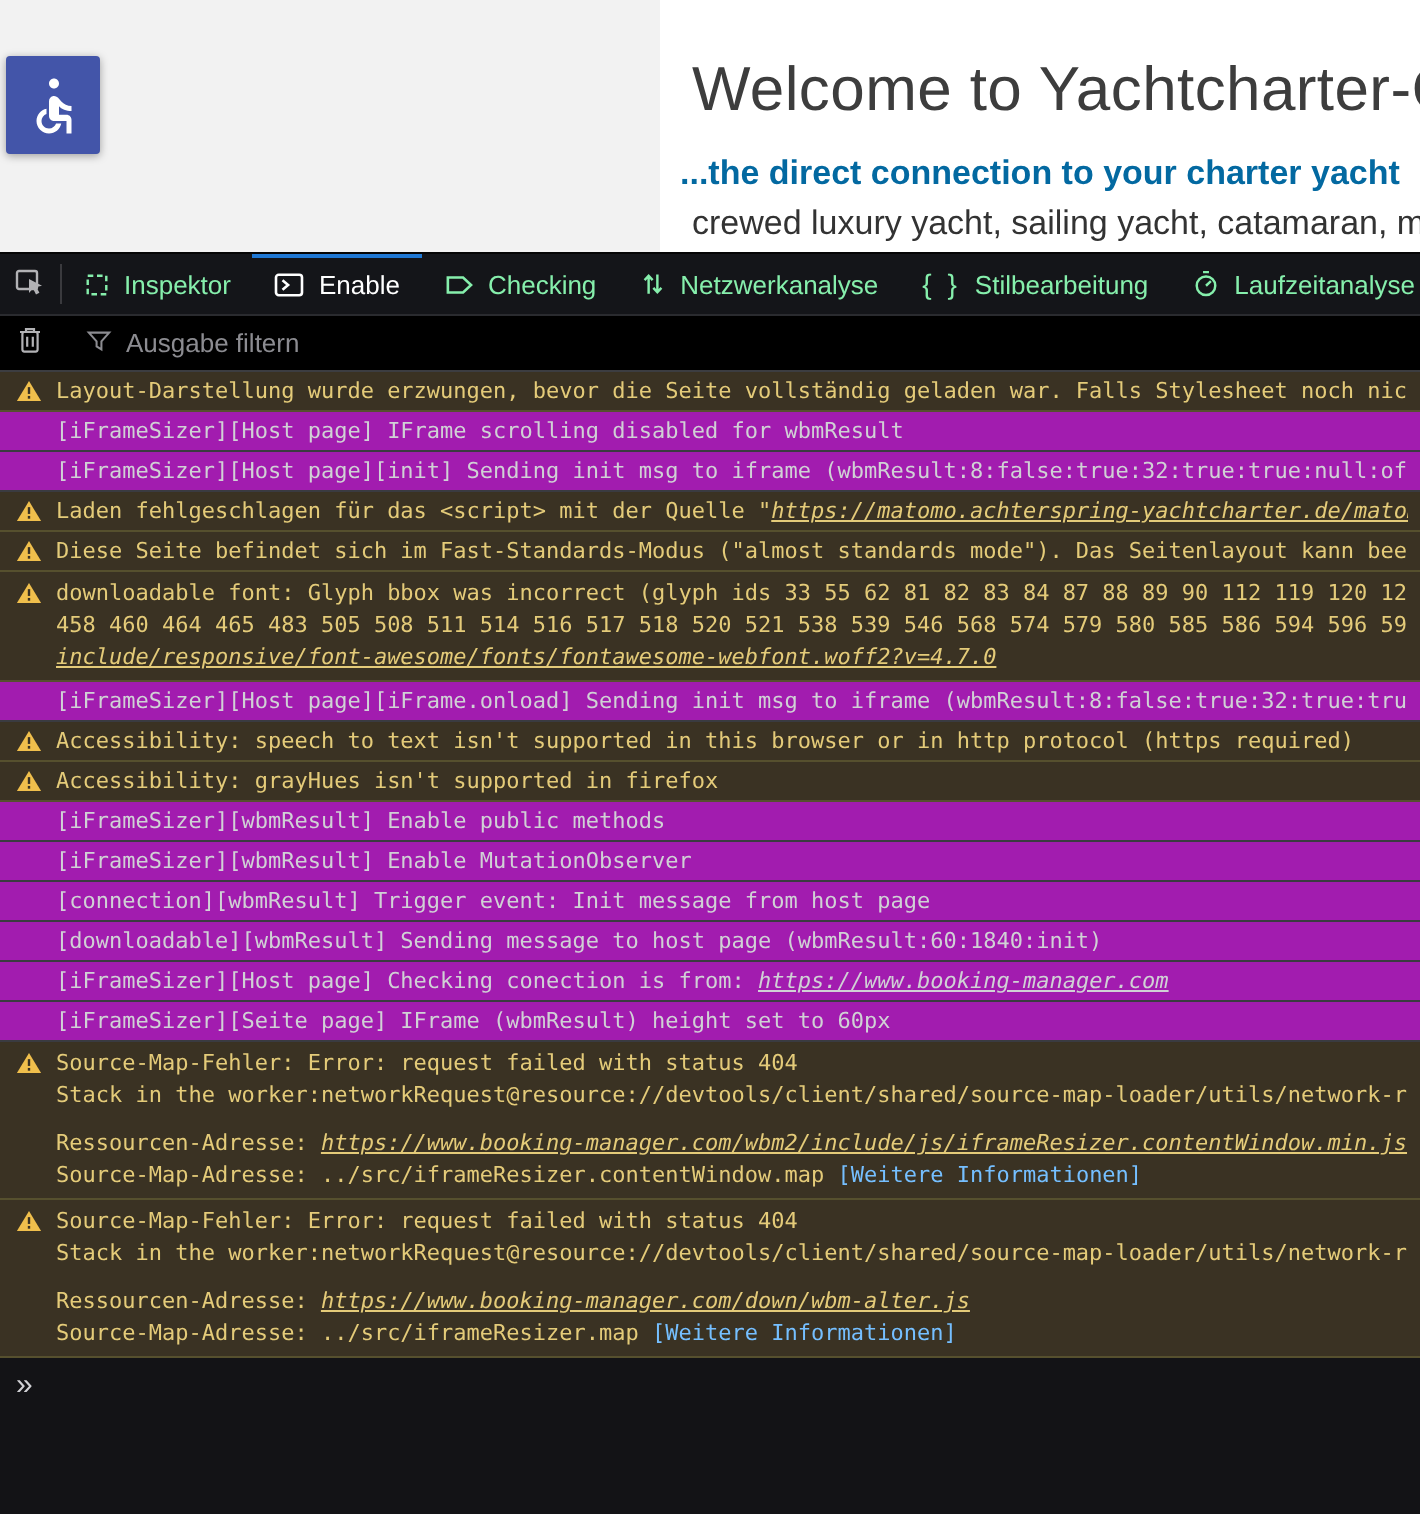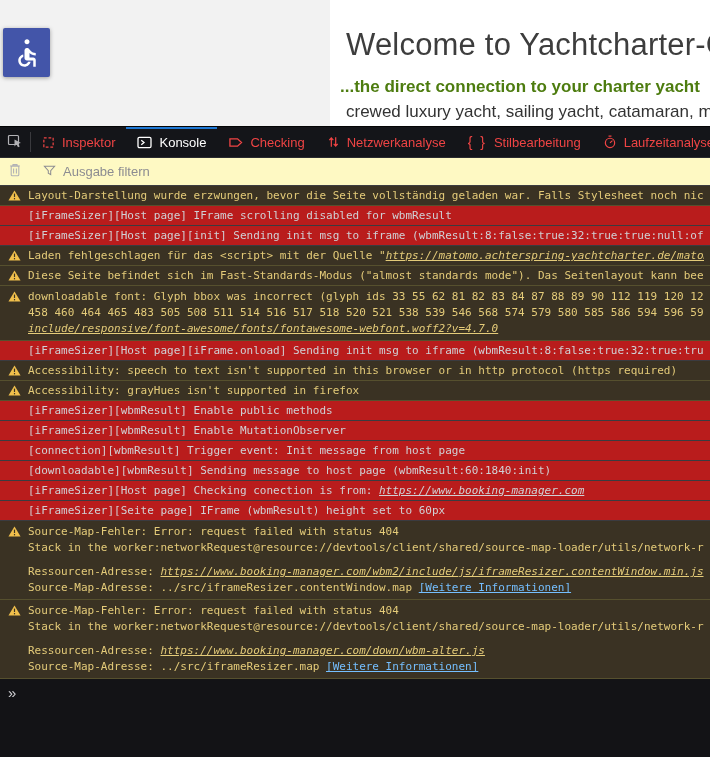--- a/index.html
+++ b/index.html
@@ -4,53 +4,53 @@
 <style>
   html,body{margin:0;padding:0}
   body{width:710px;height:757px;overflow:hidden;background:#f2f2f2;font-family:"Liberation Sans",sans-serif;position:relative}
 
   
   .site-header{position:absolute;left:0;top:0;width:710px;height:126px;background:#f2f2f2;overflow:hidden}
   .site-content-bg{position:absolute;left:330px;top:0;width:380px;height:126px;background:#ffffff}
   .a11y-btn{position:absolute;left:3px;top:28px;width:47px;height:49px;background:#4355a9;border:none;border-radius:2px;box-shadow:0 1px 4px rgba(0,0,0,.35);display:flex;align-items:center;justify-content:center;cursor:pointer;padding:0}
   .a11y-btn svg{display:block}
   .site-title{position:absolute;left:346px;top:27px;margin:0;font-size:31px;font-weight:300;color:#3d3d3d;white-space:nowrap;letter-spacing:.2px}
-  .site-tagline-bold{position:absolute;left:340px;top:77px;margin:0;font-size:17px;font-weight:700;color:#4d7c0f;white-space:nowrap}
+  .site-tagline-bold{position:absolute;left:340px;top:77px;margin:0;font-size:17px;font-weight:700;color:#0369a1;white-space:nowrap}
   .site-tagline{position:absolute;left:346px;top:102px;margin:0;font-size:17px;color:#333;white-space:nowrap}
 
   
   .devtools{position:absolute;left:0;top:126px;width:710px;height:631px;background:#131316;border-top:1px solid #050505;box-sizing:border-box;overflow:hidden}
 
   .tabbar{height:30px;display:flex;align-items:stretch;background:#141519;overflow:hidden;white-space:nowrap}
   .toolbtn{width:30px;display:flex;align-items:center;justify-content:center;background:transparent;border:none;color:#b2b2b5;cursor:pointer;flex:0 0 auto;padding:0}
   .vsep{width:1px;background:#3a3a3e;margin:5px 0;flex:0 0 auto}
-  .tab{position:relative;display:flex;align-items:center;gap:7px;padding:0 11px;border:none;background:transparent;color:#ef4444;font-size:13px;font-family:"Liberation Sans",sans-serif;cursor:pointer;flex:0 0 auto}
+  .tab{position:relative;display:flex;align-items:center;gap:7px;padding:0 11px;border:none;background:transparent;color:#86efac;font-size:13px;font-family:"Liberation Sans",sans-serif;cursor:pointer;flex:0 0 auto}
   .tab.active{color:#fff}
   .tab.active::before{content:"";position:absolute;left:0;top:0;right:0;height:2px;background:#1f78d4}
   .tab .ticon{display:flex;align-items:center}
   .braces{font-size:14px;letter-spacing:2px;font-weight:400}
 
-  .filterbar{height:27px;display:flex;align-items:center;background:#fef9c3;border-top:1px solid #2a2b2f;border-bottom:1px solid #3c3d41;box-sizing:content-box}
+  .filterbar{height:27px;display:flex;align-items:center;background:#000000;border-top:1px solid #2a2b2f;border-bottom:1px solid #3c3d41;box-sizing:content-box}
   .filter-field{display:flex;align-items:center;gap:7px;padding-left:12px;color:#8c8c91;font-size:13px;flex:1;cursor:text}
 
   
   .console-out{font-family:"DejaVu Sans Mono",monospace;font-size:11px}
   .msg{position:relative;padding:0 6px 0 28px;border-bottom:1px solid #3a3b40;overflow:hidden}
-  .msg.log{background:#b91c1c;color:#d0d1d5}
+  .msg.log{background:#a21caf;color:#d0d1d5}
   .msg.warn{background:#3a3223;color:#e4cb79;border-bottom:1px solid #56502e}
   .msg .line{line-height:19px;white-space:pre;overflow:hidden}
   .msg.multi{padding-top:3px;padding-bottom:3px}
   .msg.multi .line{line-height:16px}
   .msg .line.blank{height:8px;line-height:8px}
   .warnicon{position:absolute;left:8px;top:4px;width:13px;height:11px}
   .msg.multi .warnicon{top:5px}
   .seg.link{font-style:italic;text-decoration:underline;cursor:pointer}
   .msg.log .seg.link{color:#d0d1d5}
   .msg.warn .seg.link{color:#e4cb79}
-  .seg.extlink{color:#75bfff;text-decoration:underline;cursor:pointer}
+  .seg.extlink{color:#75bfff;cursor:pointer}
 
   .input-row{display:flex;align-items:flex-start;padding:5px 0 0 8px;color:#d0d0d4;font-size:15px;line-height:17px;cursor:text}
 </style>
 </head>
 <body>
 
 <div class="site-header">
   <div class="site-content-bg"></div>
   <button class="a11y-btn">
     <span>
@@ -85,21 +85,21 @@
           </span>
           <span>Inspektor</span>
         </button>
         <button class="tab active">
           <span class="ticon">
             <svg width="15" height="13" viewBox="0 0 16 14" fill="none" stroke="currentColor" stroke-width="1.4">
               <rect x="1" y="1.5" width="14" height="11" rx="1.5"></rect>
               <path d="M4.5 4.5L7.5 7l-3 2.5"></path>
             </svg>
           </span>
-          <span>Konsole</span>
+          <span>Enable</span>
         </button>
         <button class="tab">
           <span class="ticon">
             <svg width="15" height="13" viewBox="0 0 16 14" fill="none" stroke="currentColor" stroke-width="1.4">
               <path d="M2 3h8.2l4.3 4-4.3 4H2z"></path>
             </svg>
           </span>
           <span>Checking</span>
         </button>
         <button class="tab">

